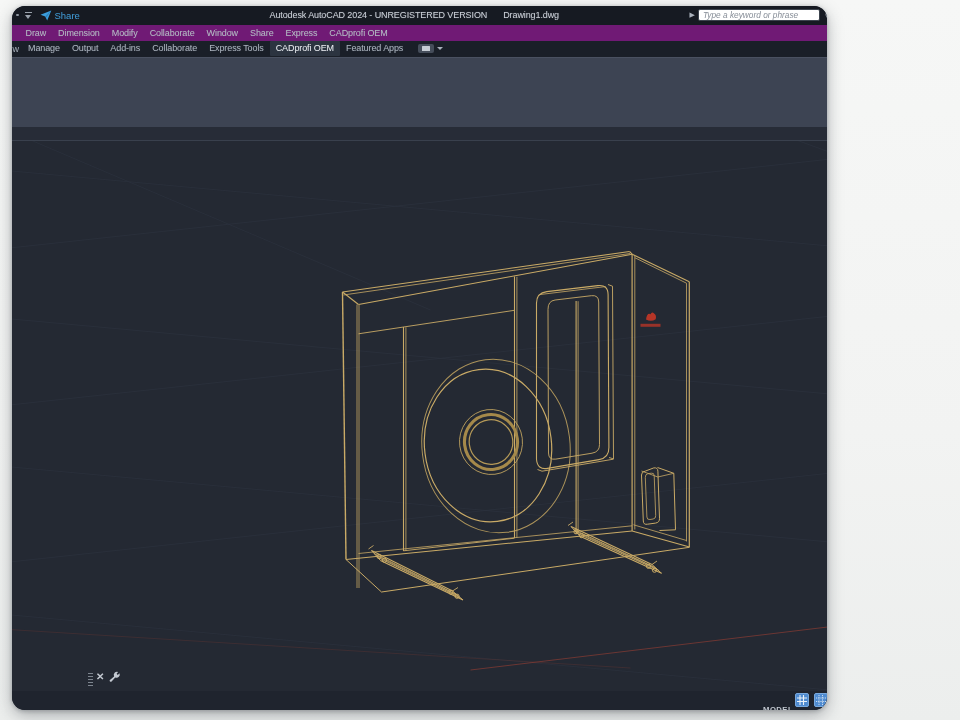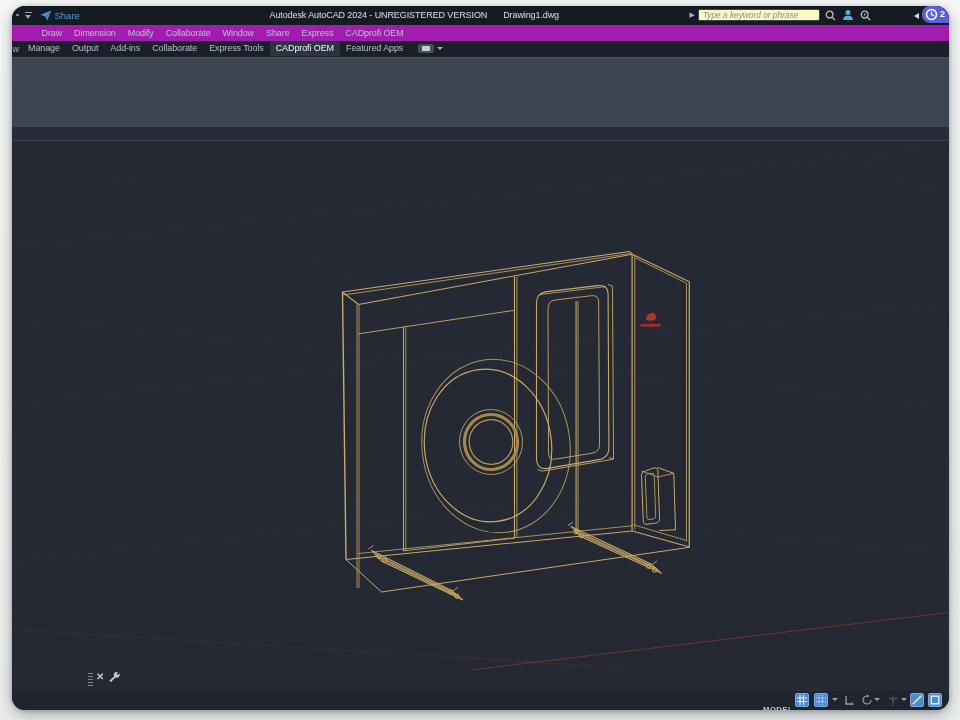--- a/index.html
+++ b/index.html
@@ -1,43 +1,43 @@
 <!DOCTYPE html>
 <html><head>
 <meta charset="utf-8">
 <style>
   html,body{margin:0;padding:0;width:960px;height:720px;overflow:hidden;
     background:#f3f4f3;font-family:"Liberation Sans",sans-serif;}
   #stage{position:relative;width:960px;height:720px;background:linear-gradient(180deg,#f6f7f6 0%,#f2f3f2 60%,#eceeed 100%);}
-  .window{position:absolute;left:11.5px;top:5.5px;width:937px;height:704.5px;
+  .window{position:absolute;left:11.5px;top:5.5px;width:815px;height:704.5px;
     border-radius:13px;overflow:hidden;background:#242933;
     box-shadow:0 5px 16px rgba(40,45,55,.35),0 1px 4px rgba(40,45,55,.28);}
   .soft{filter:blur(0.32px);}
   
   .titlebar{position:absolute;left:0;top:0;right:0;height:19px;background:#161a22;}
   .qat-dot{position:absolute;left:4px;top:8px;width:3px;height:2px;background:#8f97a1;border-radius:1px;}
   .qat-caret{position:absolute;left:12px;top:5px;width:9px;height:9px;}
   .qat-caret .bar{position:absolute;left:1px;top:1px;width:7px;height:1.4px;background:#9aa2ac;}
   .qat-caret .tri{position:absolute;left:1px;top:4px;width:0;height:0;border-left:3.5px solid transparent;border-right:3.5px solid transparent;border-top:4px solid #9aa2ac;}
   .share{position:absolute;left:28px;top:2px;height:15px;display:flex;align-items:center;gap:3px;color:#419fdc;font-size:9.5px;}
   .title-center{position:absolute;left:258px;top:0;height:19px;display:flex;align-items:center;gap:16px;
     color:#c9ced6;font-size:9px;letter-spacing:-0.1px;white-space:nowrap;text-shadow:0 0 1px rgba(200,206,214,.35);}
   .search-wrap{position:absolute;left:678px;top:3.5px;height:12px;display:flex;align-items:center;}
   .search-arrow{color:#aab1bb;font-size:7px;margin-right:3px;}
-  .search-box{width:122px;height:12px;background:#fef9c3;border:1px solid #3c434d;border-radius:2px;
+  .search-box{width:122px;height:12px;background:#ffffff;border:1px solid #3c434d;border-radius:2px;
     display:flex;align-items:center;box-sizing:border-box;padding:0 4px;}
   .search-box span{color:#868d97;font-size:8.3px;font-style:italic;white-space:nowrap;overflow:hidden;}
   .tb-ico{position:absolute;top:3px;width:13px;height:13px;display:flex;align-items:center;justify-content:center;}
   .tb-caret{position:absolute;left:902px;top:7px;width:0;height:0;border-top:3.5px solid transparent;border-bottom:3.5px solid transparent;border-right:5px solid #d7dbe0;}
   .timer-badge{position:absolute;left:910.5px;top:0;width:26.5px;height:17px;background:#5a5ee2;
     border-radius:8px 0 0 8px;display:flex;align-items:center;padding-left:3px;box-sizing:border-box;color:#fff;}
   .timer-num{font-size:9px;color:#fff;margin-left:2px;font-weight:bold;}
   
-  .menubar{position:absolute;left:0;top:19px;right:0;height:16px;background:#a21caf;
-    display:flex;align-items:center;padding-left:24px;}
+  .menubar{position:absolute;left:0;top:19px;right:0;height:16px;background:#701a75;
+    display:flex;align-items:center;padding-left:8px;}
   .menu-item{color:#b3b9c3;font-size:9px;letter-spacing:-0.1px;padding:0 6px;white-space:nowrap;text-shadow:0 0 1px rgba(179,185,195,.3);}
   
   .tabrow{position:absolute;left:0;top:35px;right:0;height:16.5px;background:#1a1f28;
     display:flex;align-items:center;}
   .tab-clip{color:#a9b1bc;font-size:9px;padding:0 3px 0 1px;}
   .rtab{color:#a9b1bc;font-size:9px;letter-spacing:-0.1px;padding:2px 6px 3px 6px;white-space:nowrap;text-shadow:0 0 1px rgba(169,177,188,.3);}
   .rtab.active{background:#2c3440;color:#e8ebef;border-radius:1px;}
   .tab-overflow{margin-left:9px;display:flex;align-items:center;gap:3px;}
   .tab-overflow .btnface{width:16px;height:9px;background:#454d5a;border-radius:2px;display:flex;align-items:center;justify-content:center;}
   .tab-overflow .btnface i{display:block;width:8px;height:5px;background:#c6ccd4;border-radius:0.5px;}

